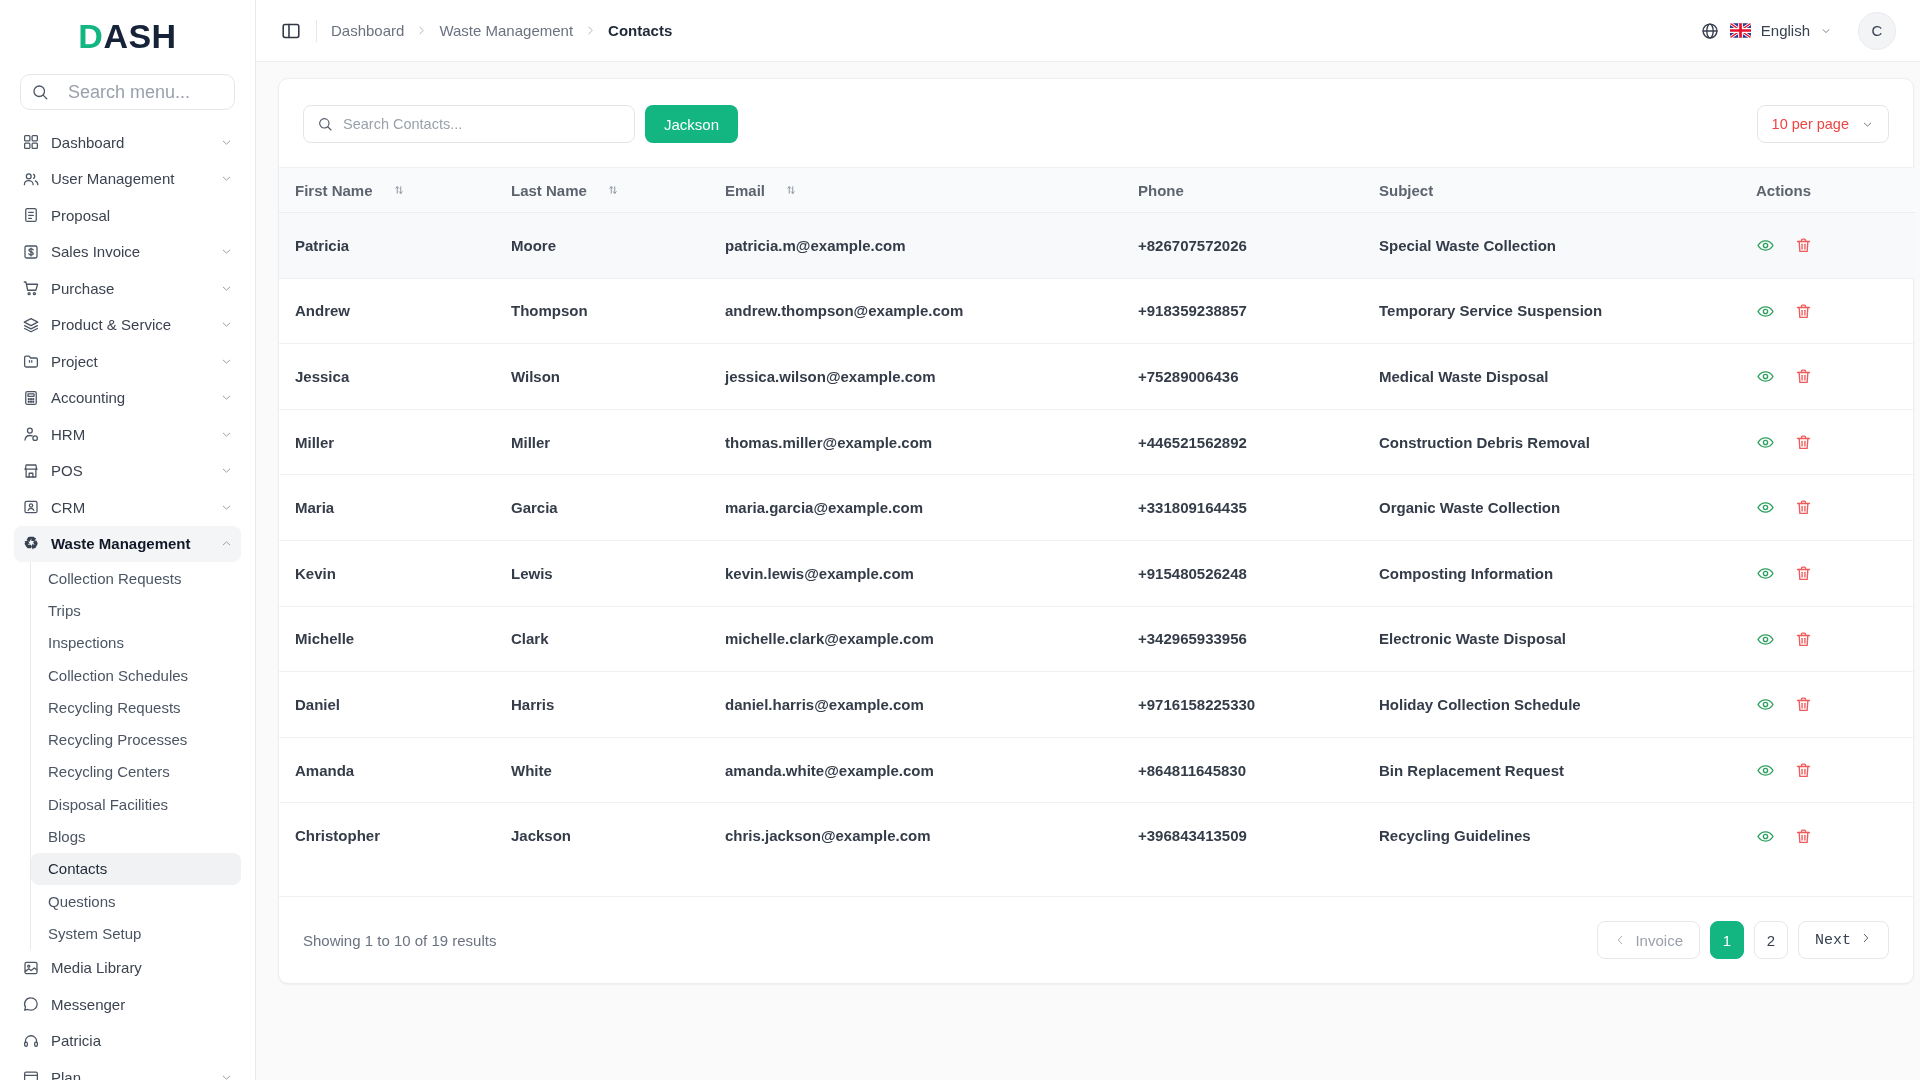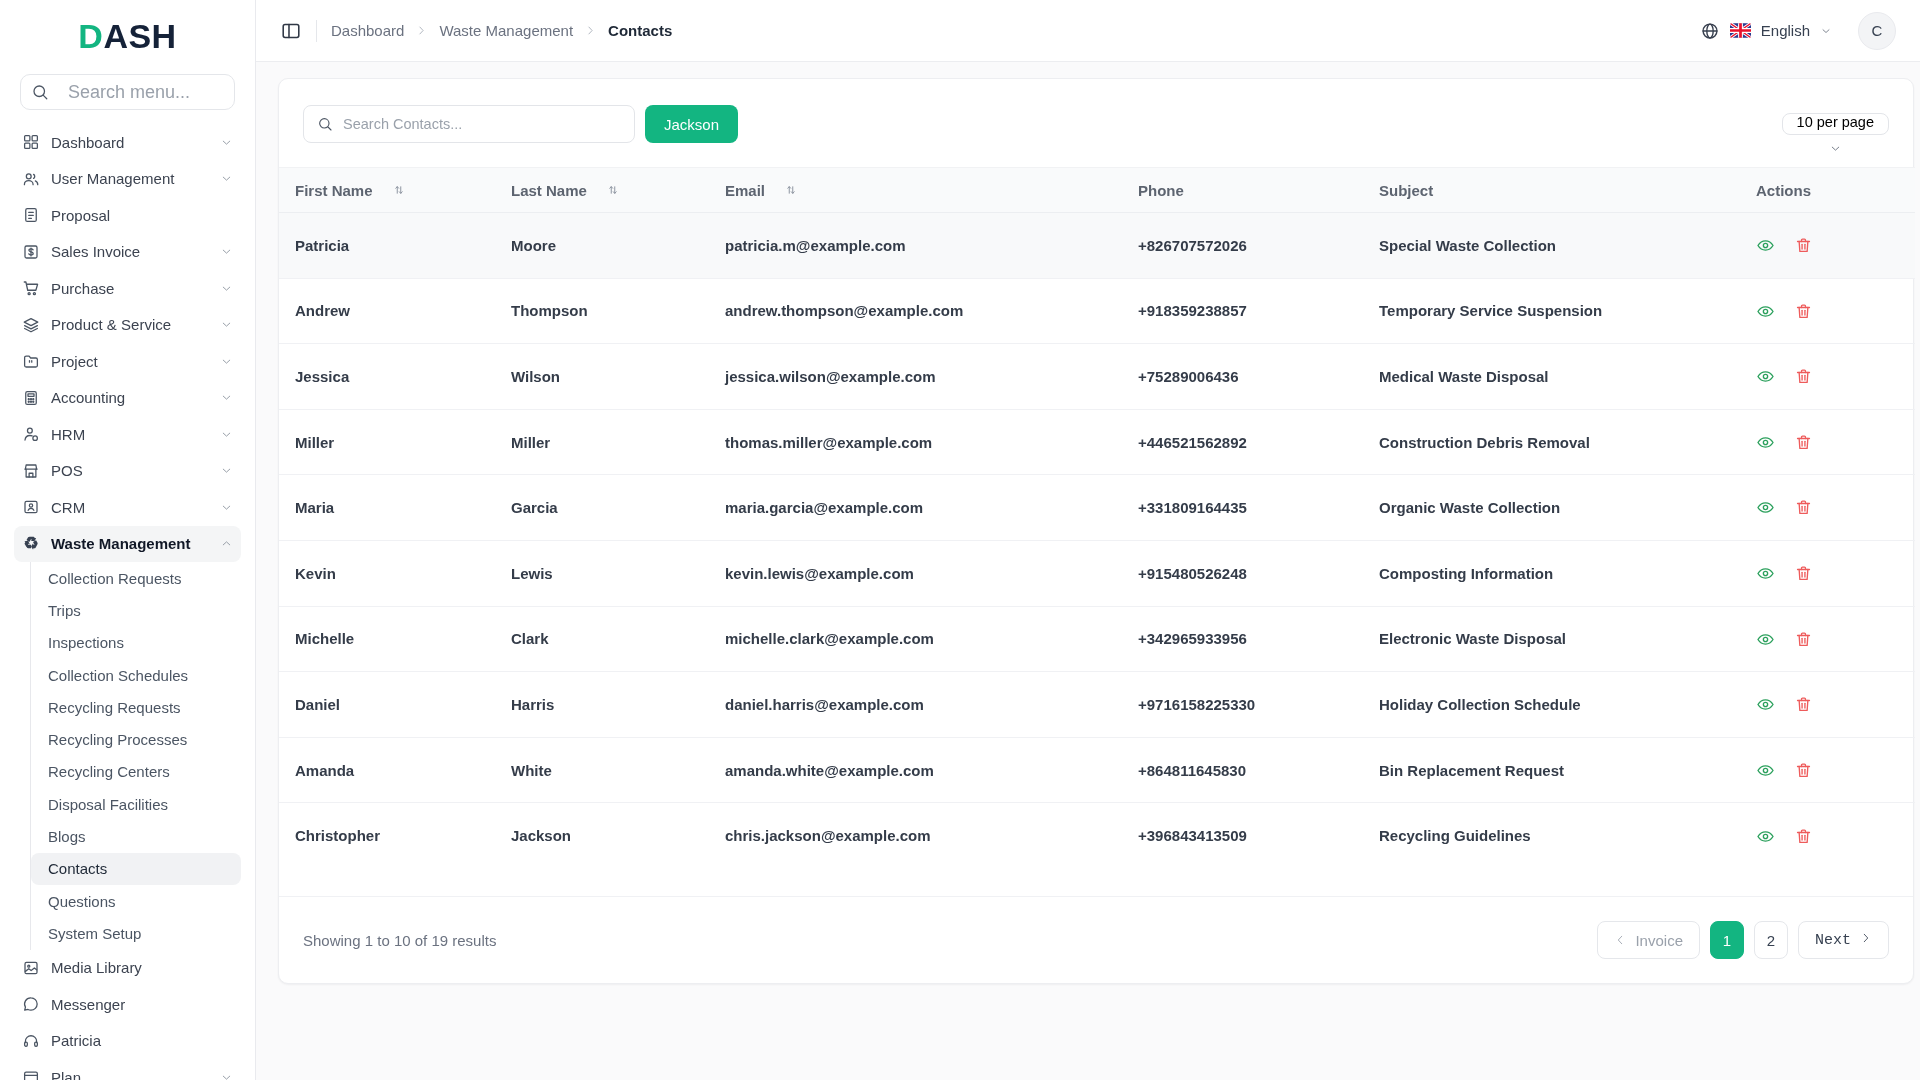--- a/index.html
+++ b/index.html
@@ -51,21 +51,21 @@
 
   .content { padding:16px 12px 0 22px; }
   .page-title { font-size:23px; font-weight:bold; color:#1f2430; margin:2px 0 17px; }
   .card { background:#fff; border:1px solid #edeef1; border-radius:10px; box-shadow:0 1px 2px rgba(16,24,40,.05); width:1636px; }
   .card-toolbar { display:flex; align-items:center; padding:26px 24px 24px; }
   .search-box { width:332px; height:38px; border:1px solid #e3e5e9; border-radius:8px; display:flex; align-items:center; gap:9px; padding:0 12px; color:#8d94a0; background:#fff; }
   .search-box svg { width:16px; height:16px; flex:none; }
   .search-box input { border:none; outline:none; width:100%; font-size:14.5px; color:#374151; background:transparent; }
   .search-box input::placeholder { color:#9aa1ab; }
   .btn-search { height:38px; padding:0 19px; margin-left:10px; background:#13b581; color:#fff; border:none; border-radius:8px; font-size:15px; cursor:pointer; }
-  .per-page { margin-left:auto; height:22px; border:1px solid #e3e5e9; border-radius:8px; display:flex; align-items:center; gap:12px; padding:0 14px; font-size:14.5px; color:#000000; cursor:pointer; background:#fff;flex-direction:column; }
+  .per-page { margin-left:auto; height:38px; border:1px solid #e3e5e9; border-radius:8px; display:flex; align-items:center; gap:12px; padding:0 14px; font-size:14.5px; color:#ef4444; cursor:pointer; background:#fff; }
   .per-page .chev { color:#6b7280; display:flex; }
   .per-page .chev svg { width:13px; height:13px; }
 
   table { width:100%; border-collapse:collapse; table-layout:fixed; }
   thead th { background:#f9fafb; border-top:1px solid #f1f2f4; border-bottom:1px solid #eceef1; text-align:left; font-size:15px; font-weight:bold; color:#5d6470; height:45px; padding:0 16px; white-space:nowrap; }
   th .th-inner { display:flex; align-items:center; gap:19px; }
   th .sort { color:#8d94a0; display:flex; cursor:pointer; }
   th .sort svg { width:14px; height:14px; }
   tbody td { height:65.6px; padding:0 16px; font-size:15px; color:#343c49; border-top:1px solid #f0f1f4; white-space:nowrap; overflow:hidden;font-weight:bold; }
   tbody tr:first-child td { border-top:none; background:#f8f9fa; }

